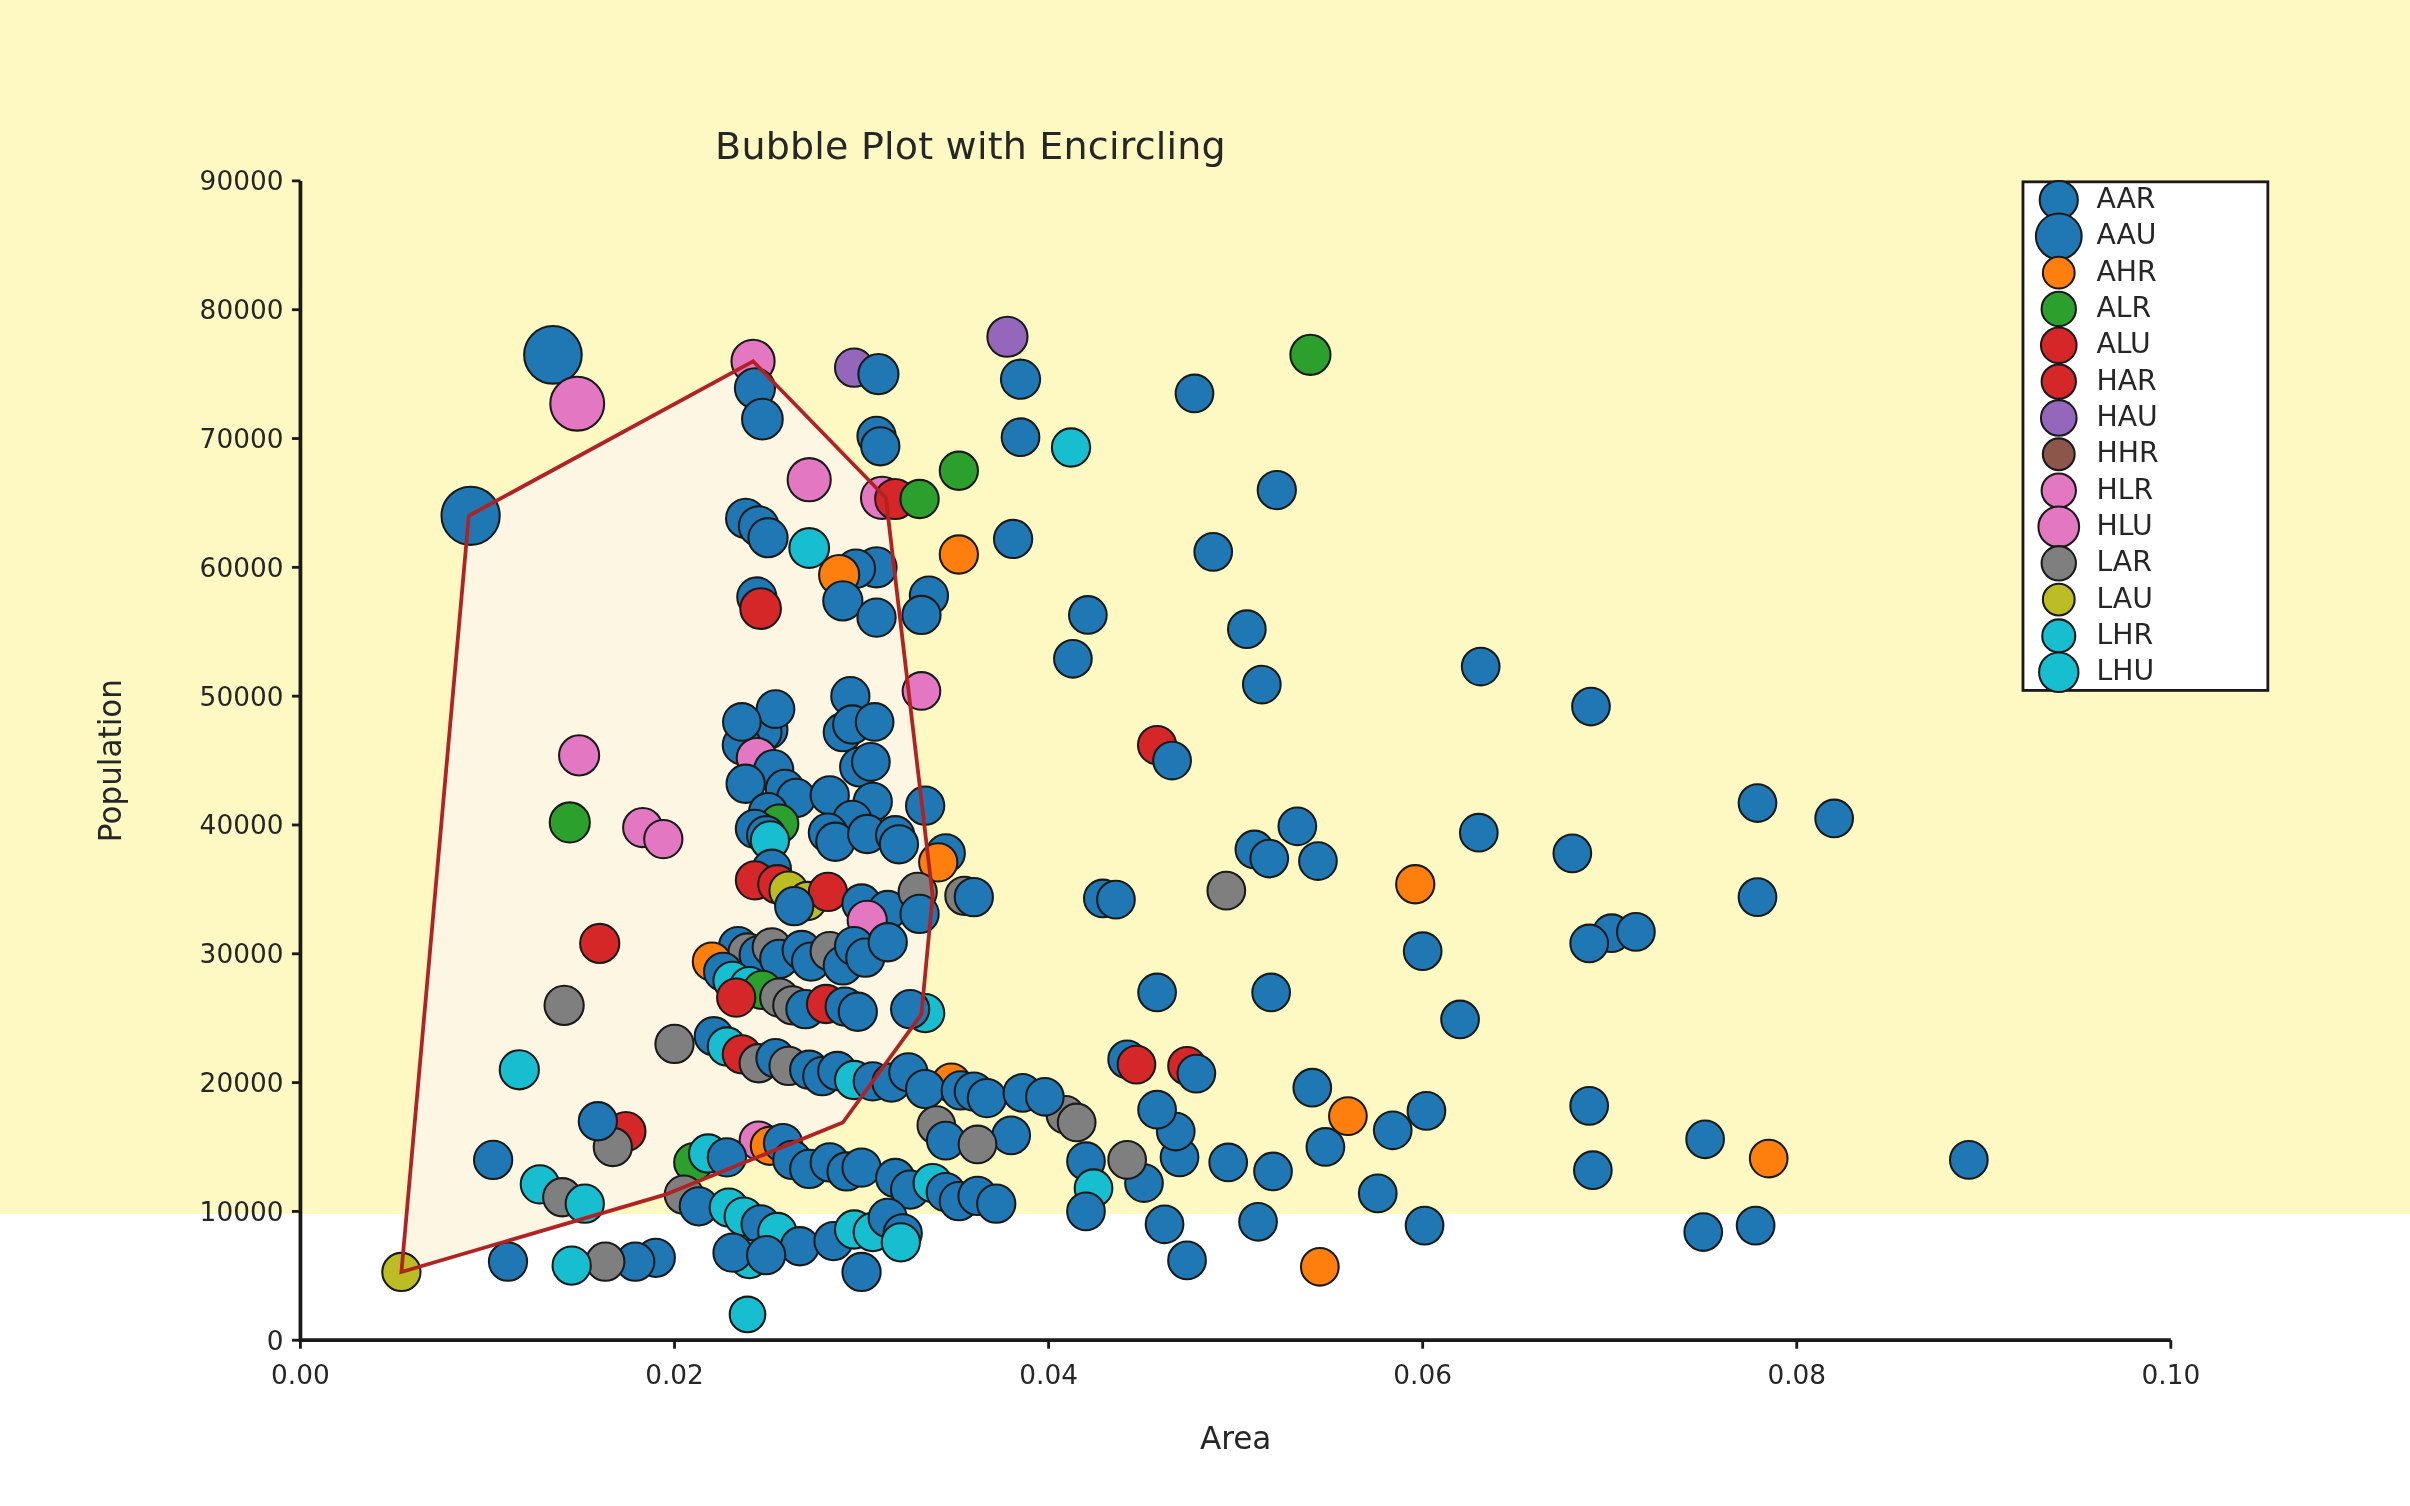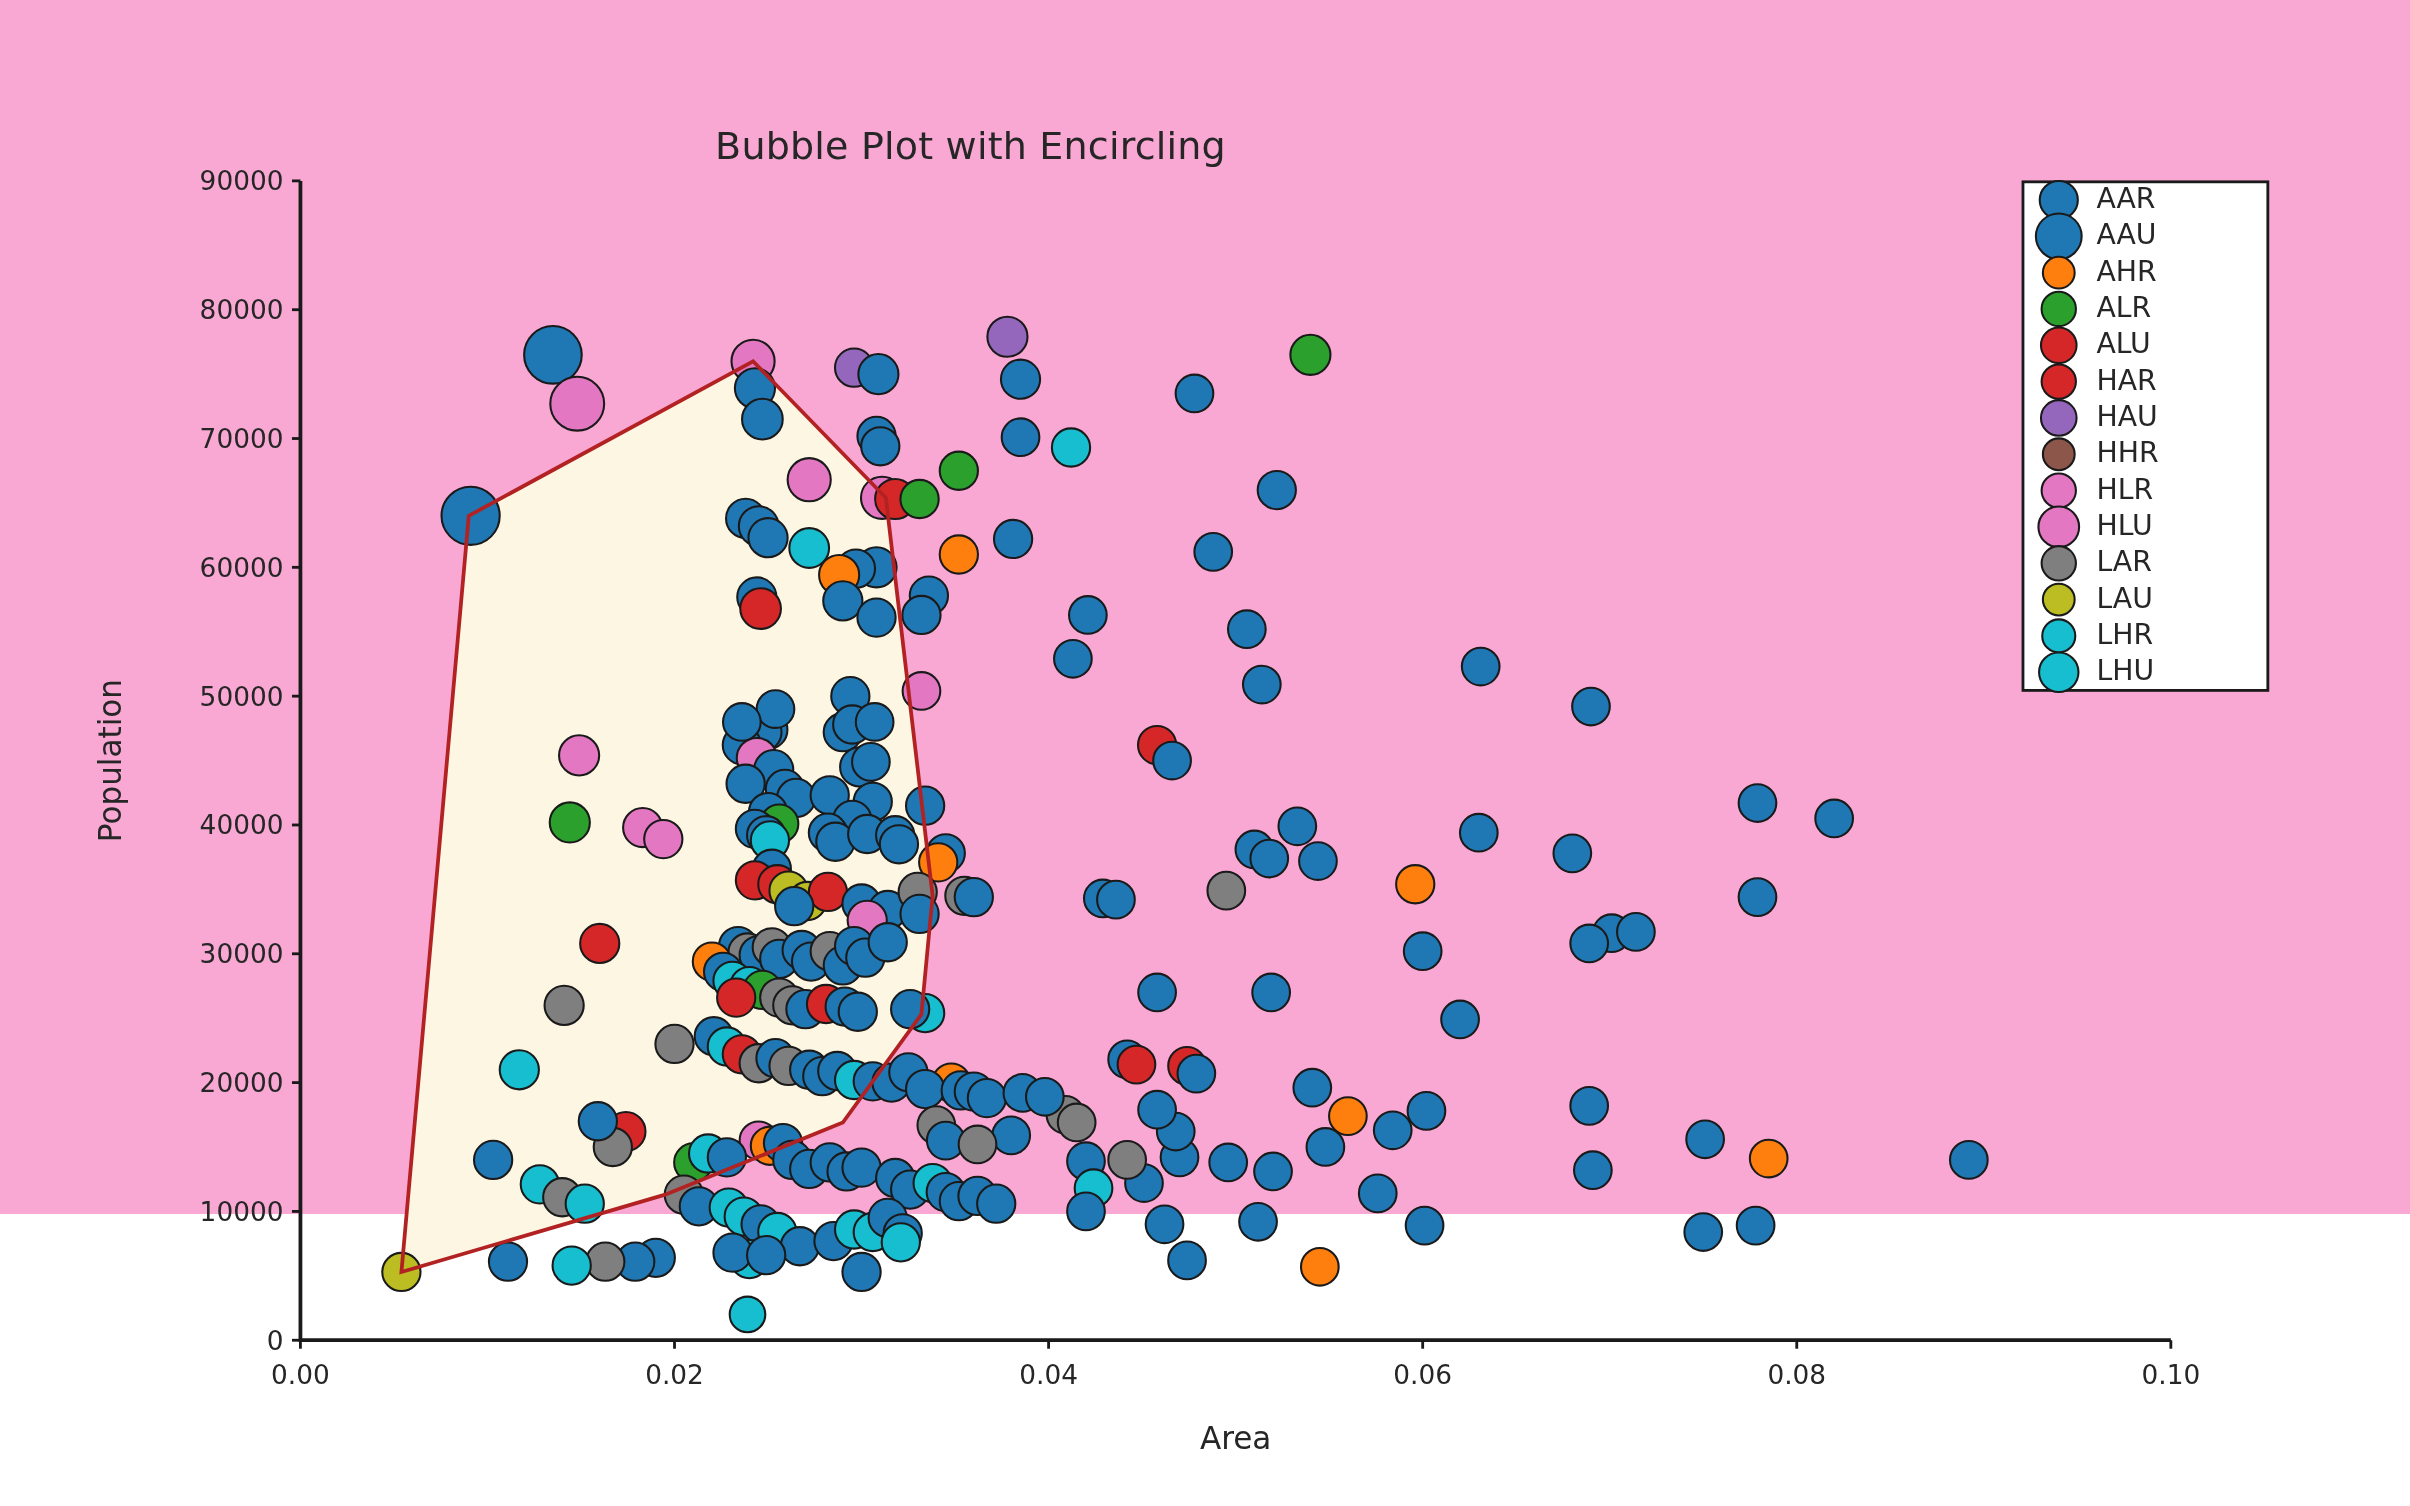--- a/index.html
+++ b/index.html
@@ -1,17 +1,17 @@
 <!DOCTYPE html>
 <html style="font-size:15px"><head>
 <meta charset="utf-8">
 <style>
   html,body{margin:0;padding:0;background:#ffffff;}
   body{width:2411px;height:1507px;font-family:"DejaVu Sans","Liberation Sans",sans-serif;overflow:hidden;}
-  #root{position:relative;width:2411px;height:1214px;background:#f9a8d4;}
+  #root{position:relative;width:2411px;height:1214px;background:#fef9c3;}
   #title{
     position:absolute;left:0;top:124px;width:2411px;text-align:center;
     font-size:38px;color:#262626;letter-spacing:0.2px;
   }
   
   #title{left:-235px;width:2411px;}
   #plot-svg{position:absolute;left:0;top:0;}
   .axis-label{fill:#262626;font-size:33px;font-family:"DejaVu Sans","Liberation Sans",sans-serif;}
   .tick-label{fill:#262626;font-size:28px;font-family:"DejaVu Sans","Liberation Sans",sans-serif;}
   .legend-label{fill:#262626;font-size:30px;font-family:"DejaVu Sans","Liberation Sans",sans-serif;dominant-baseline:middle;}

